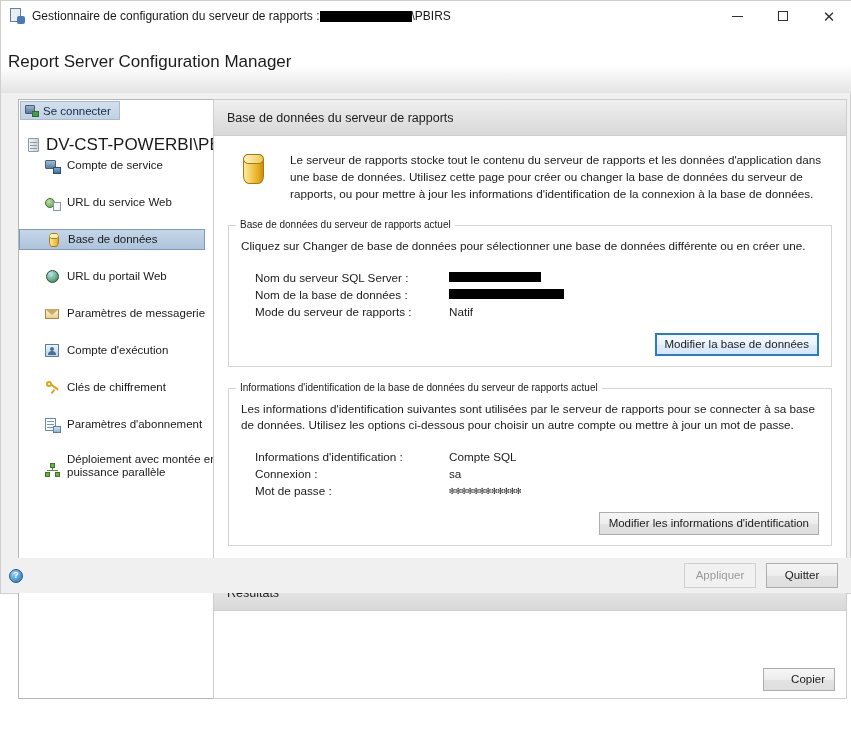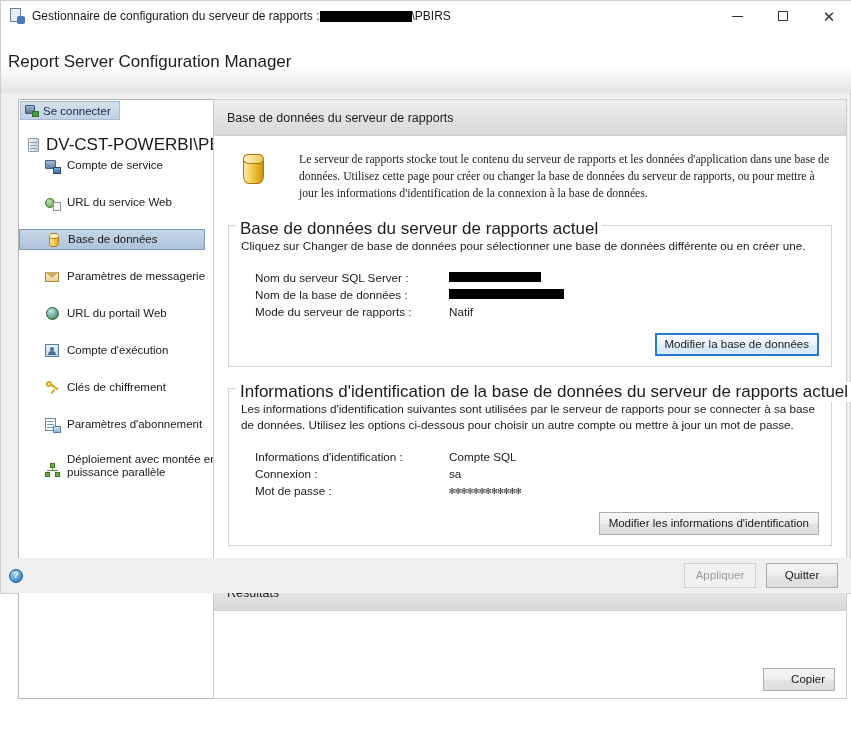--- a/index.html
+++ b/index.html
@@ -197,33 +197,33 @@
     background: linear-gradient(to right,#fdeaa8 0%,#f6cf5d 35%,#e2a81a 80%,#c98f10 100%);
     border:1px solid #a8790c; border-radius:6px/8px;
   }
   .intro-icon .cyl:before{
     content:""; position:absolute; left:-1px; right:-1px; top:-1px; height:8px;
     background: linear-gradient(to right,#fff4c8,#f0c955);
     border:1px solid #a8790c; border-radius:50%/100%;
   }
   .intro-text {
     font-size: 11.7px; color: #1c1c1c; line-height: 1.45;
-    margin-left: 30px; max-width: 565px; font-family: Liberation Serif, serif;
+    margin-left: 21px; max-width: 565px;
   }
 
   
   .groupbox {
     position: relative; margin: 0 14px;
     border: 1px solid #d4d4d4;
     padding: 12px 12px 10px 12px;
   }
   .groupbox > .gb-title {
     position: absolute; top: -7px; left: 7px;
     background: #ffffff; padding: 0 4px;
-    font-size: 17px; color: #1c1c1c; white-space: nowrap;
+    font-size: 10px; color: #1c1c1c; white-space: nowrap;
   }
   .gb-desc { font-size: 11.7px; color: #1c1c1c; line-height: 1.45; }
 
   .kv { margin-top: 14px; }
   .kv-row { display: flex; font-size: 11.7px; color: #1c1c1c; height: 17px; align-items: center; }
   .kv-key { width: 208px; flex: none; padding-left: 14px; }
   .kv-val { flex: 1; display: flex; align-items: center; }
   .redact-srv { width: 92px; height: 10px; }
   .redact-dbn { width: 115px; height: 10px; }
   .pwd-mask { font-family: "Liberation Mono", monospace; font-size: 10px; letter-spacing: 0px; color: #1c1c1c; }
@@ -339,32 +339,32 @@
       </div>
 
       <div class="nav-item selected">
         <span class="nav-ico ico-db">
             <span class="cyl"></span>
           </span>
         <span class="label">Base de données</span>
       </div>
 
       <div class="nav-item">
+        <span class="nav-ico ico-portal">
+            <span class="globe2"></span>
+          </span>
+        <span class="label">URL du portail Web</span>
+      </div>
+
+      <div class="nav-item">
         <span class="nav-ico ico-mail">
             <span class="env"></span>
             <span class="flap"></span>
           </span>
         <span class="label">Paramètres de messagerie</span>
-      </div>
-
-      <div class="nav-item">
-        <span class="nav-ico ico-portal">
-            <span class="globe2"></span>
-          </span>
-        <span class="label">URL du portail Web</span>
       </div>
 
       <div class="nav-item">
         <span class="nav-ico ico-exec">
             <span class="box"></span>
             <span class="head"></span>
             <span class="body"></span>
           </span>
         <span class="label">Compte d'exécution</span>
       </div>

